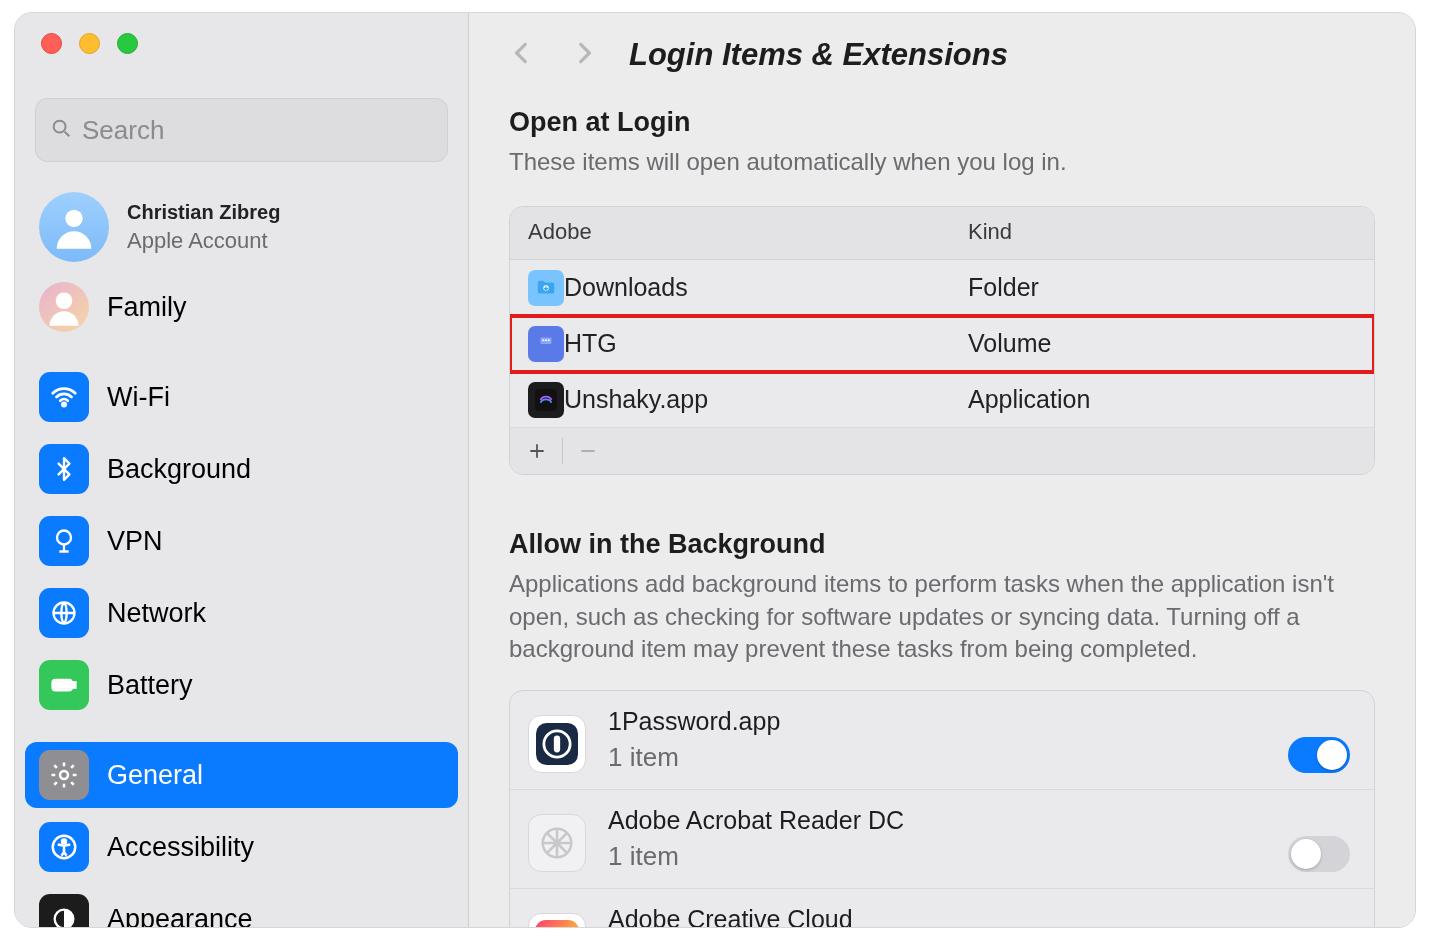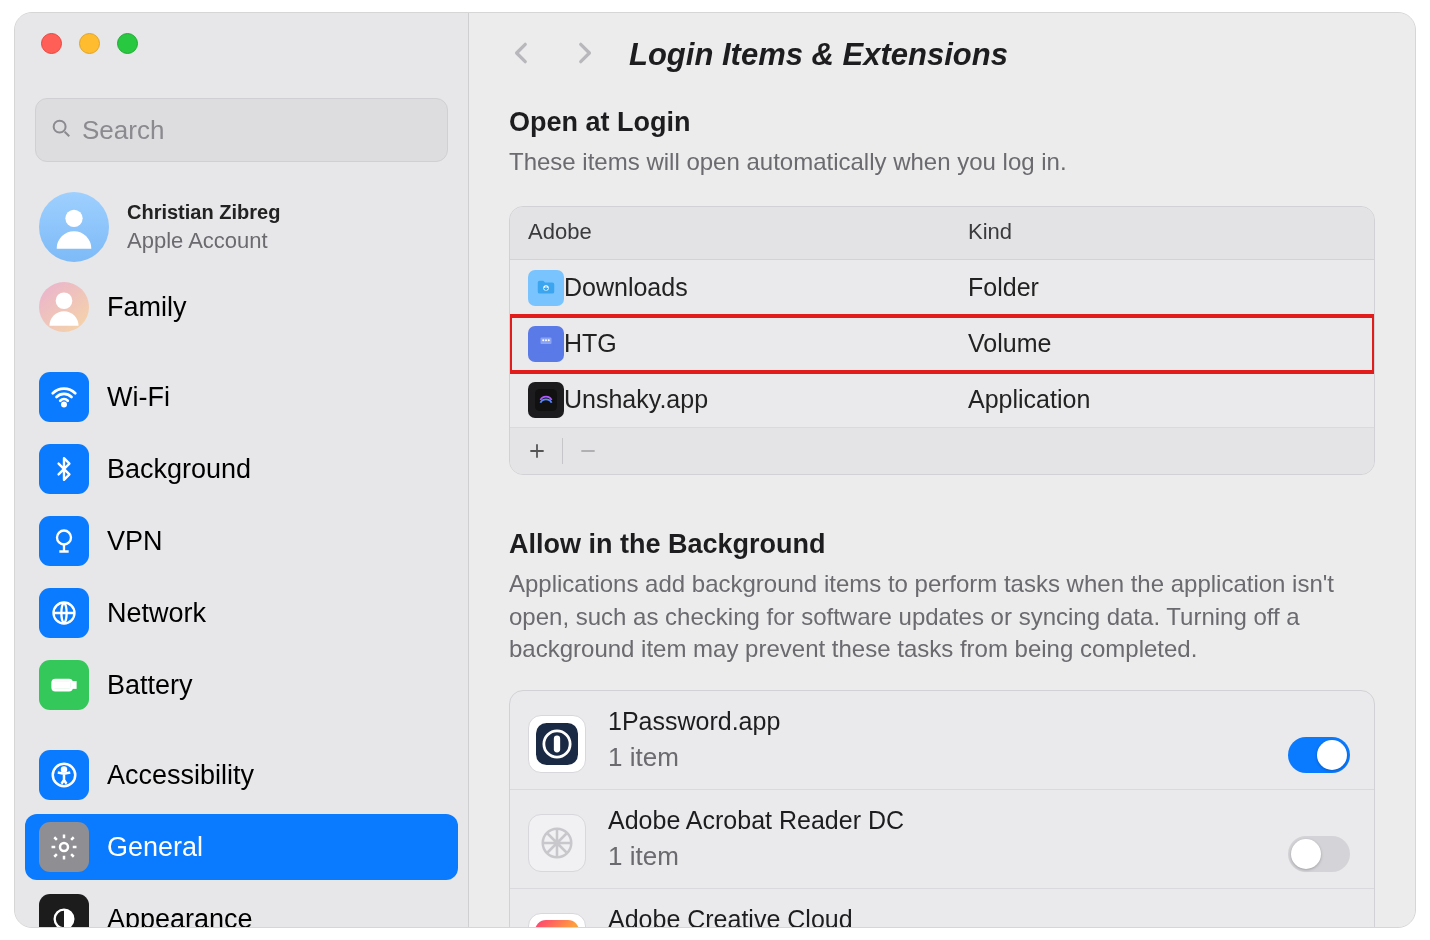--- a/index.html
+++ b/index.html
@@ -219,38 +219,38 @@
               <rect x="3" y="8" width="15" height="8" rx="2"></rect>
               <rect x="5" y="10" width="11" height="4" fill="#fff"></rect>
               <rect x="19" y="10" width="2" height="4" fill="#fff"></rect>
             </svg>
         </div>
         <div class="label">Battery</div>
       </div>
     </div>
 
     <div class="section">
+      <div class="sidebar-item selected">
+        <div class="icon-box icon-grey">
+          <svg width="30" height="30" viewBox="0 0 24 24" fill="none" stroke="#fff" stroke-width="2">
+              <circle cx="12" cy="12" r="3.2"></circle>
+              <path d="M12 2v3M12 19v3M4.2 4.2l2.1 2.1M17.7 17.7l2.1 2.1M2 12h3M19 12h3M4.2 19.8l2.1-2.1M17.7 6.3l2.1-2.1"></path>
+            </svg>
+        </div>
+        <div class="label">General</div>
+      </div>
       <div class="sidebar-item">
         <div class="icon-box icon-blue">
           <svg width="30" height="30" viewBox="0 0 24 24" fill="none" stroke="#fff" stroke-width="2">
               <circle cx="12" cy="12" r="9"></circle>
               <circle cx="12" cy="7.5" r="1.6" fill="#fff"></circle>
               <path d="M7 10l5 1 5-1M12 11v5M10 19l2-3 2 3"></path>
             </svg>
         </div>
         <div class="label">Accessibility</div>
-      </div>
-      <div class="sidebar-item selected">
-        <div class="icon-box icon-grey">
-          <svg width="30" height="30" viewBox="0 0 24 24" fill="none" stroke="#fff" stroke-width="2">
-              <circle cx="12" cy="12" r="3.2"></circle>
-              <path d="M12 2v3M12 19v3M4.2 4.2l2.1 2.1M17.7 17.7l2.1 2.1M2 12h3M19 12h3M4.2 19.8l2.1-2.1M17.7 6.3l2.1-2.1"></path>
-            </svg>
-        </div>
-        <div class="label">General</div>
       </div>
       <div class="sidebar-item">
         <div class="icon-box icon-dark">
           <svg width="28" height="28" viewBox="0 0 24 24" fill="#fff">
               <path d="M12 3a9 9 0 100 18 9 9 0 000-18zm0 2v14a7 7 0 010-14z"></path>
             </svg>
         </div>
         <div class="label">Appearance</div>
       </div>
     </div>

